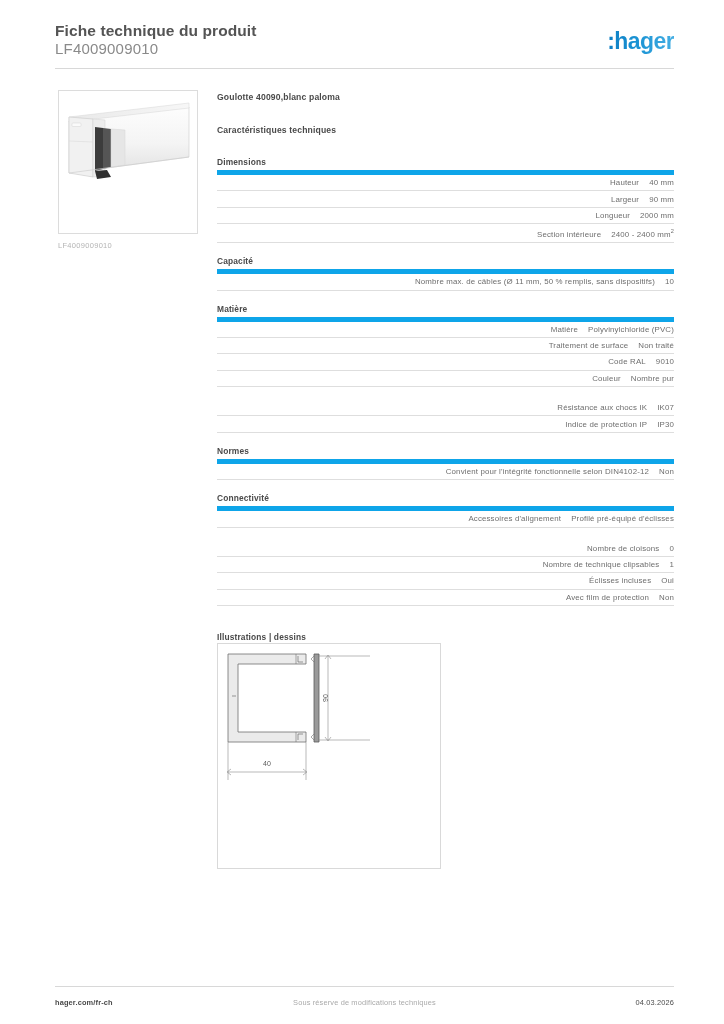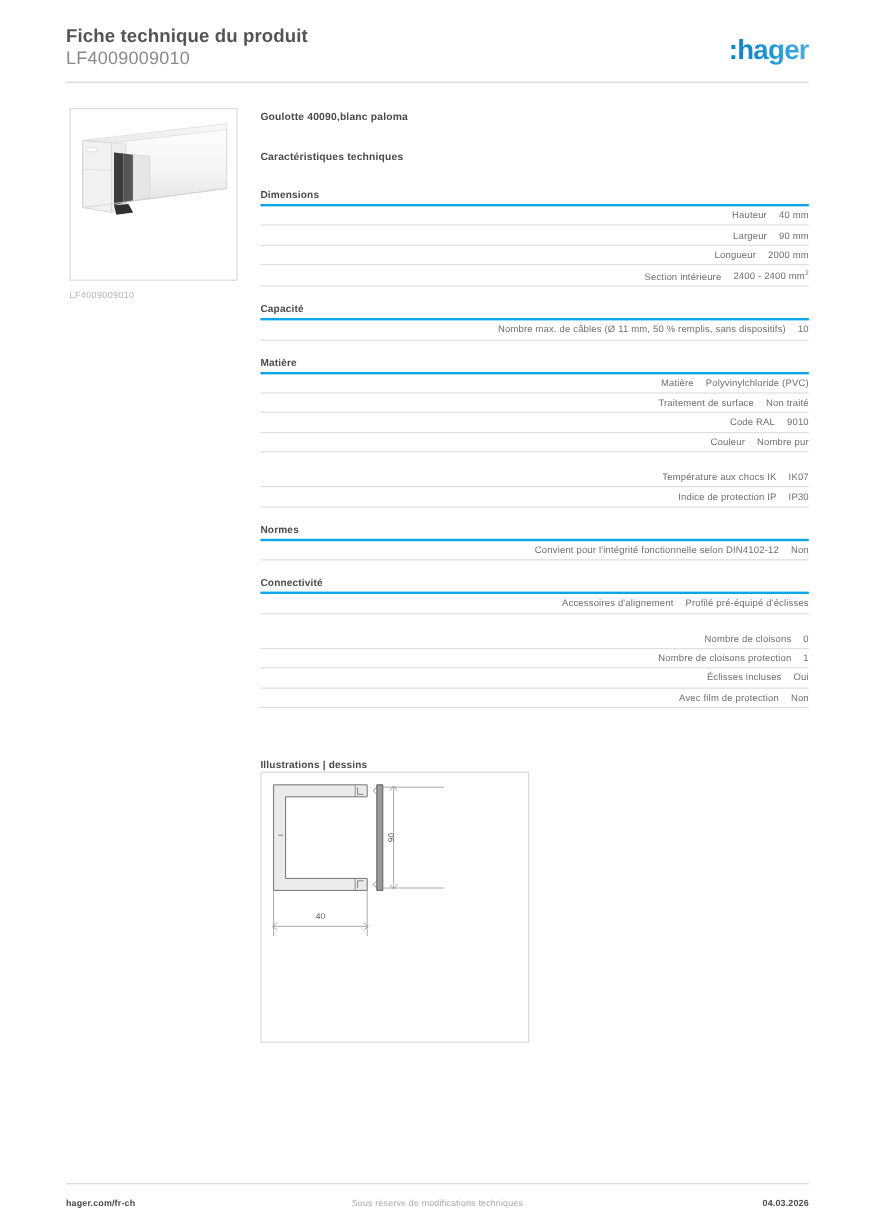--- a/index.html
+++ b/index.html
@@ -104,21 +104,21 @@
     color: #4a4a4a;
     margin: 0 0 22px 0;
     letter-spacing: 0.15px;
   }
   .spec-group { margin-bottom: 13px; }
   .group-title {
     font-size: 8.4px;
     font-weight: bold;
     color: #4a4a4a;
     padding-bottom: 3px;
-    border-bottom: 2px solid #0ea5e9;
+    border-bottom: 5px solid #0ea5e9;
     letter-spacing: 0.15px;
   }
   .spec-row {
     display: flex;
     justify-content: flex-end;
     align-items: baseline;
     font-size: 7.9px;
     color: #6e6e6e;
     border-bottom: 1px solid #dedede;
     padding: 3.2px 0 3.2px 0;
@@ -172,21 +172,21 @@
   .footer-left {
     position: absolute; left: 0; top: 0;
     font-weight: bold; color: #4a4a4a; letter-spacing: 0.15px;
   }
   .footer-center {
     position: absolute; left: 0; right: 0; top: 0;
     text-align: center; color: #a9a9a9; letter-spacing: 0.15px;
   }
   .footer-right {
     position: absolute; right: 0; top: 0;
-    font-weight: bold; color: #4a4a4a; letter-spacing: 0.15px; padding-left: 25px;
+    font-weight: normal; color: #4a4a4a; letter-spacing: 0.15px; padding-left: 25px;
   }
 </style>
 </head>
 <body>
 
 <div class="header">
   <div class="doc-title">Fiche technique du produit</div>
   <div class="doc-ref">LF4009009010</div>
   <div class="brand-logo">
     <span>:</span><span>hager</span>
@@ -274,21 +274,21 @@
           <span class="spec-label">Code RAL</span>
           <span class="spec-value">9010</span>
         </div>
         <div class="spec-row">
           <span class="spec-label">Couleur</span>
           <span class="spec-value">Nombre pur</span>
         </div>
       </div>
       <div class="spec-group">
         <div class="spec-row">
-          <span class="spec-label">Température aux chocs IK</span>
+          <span class="spec-label">Résistance aux chocs IK</span>
           <span class="spec-value">IK07</span>
         </div>
         <div class="spec-row">
           <span class="spec-label">Indice de protection IP</span>
           <span class="spec-value">IP30</span>
         </div>
       </div>
       <div class="spec-group">
         <div class="group-title">Normes</div>
         <div class="spec-row">
@@ -302,21 +302,21 @@
           <span class="spec-label">Accessoires d'alignement</span>
           <span class="spec-value">Profilé pré-équipé d'éclisses</span>
         </div>
       </div>
       <div class="spec-group">
         <div class="spec-row">
           <span class="spec-label">Nombre de cloisons</span>
           <span class="spec-value">0</span>
         </div>
         <div class="spec-row">
-          <span class="spec-label">Nombre de cloisons protection</span>
+          <span class="spec-label">Nombre de technique clipsables</span>
           <span class="spec-value">1</span>
         </div>
         <div class="spec-row">
           <span class="spec-label">Éclisses incluses</span>
           <span class="spec-value">Oui</span>
         </div>
         <div class="spec-row">
           <span class="spec-label">Avec film de protection</span>
           <span class="spec-value">Non</span>
         </div>

